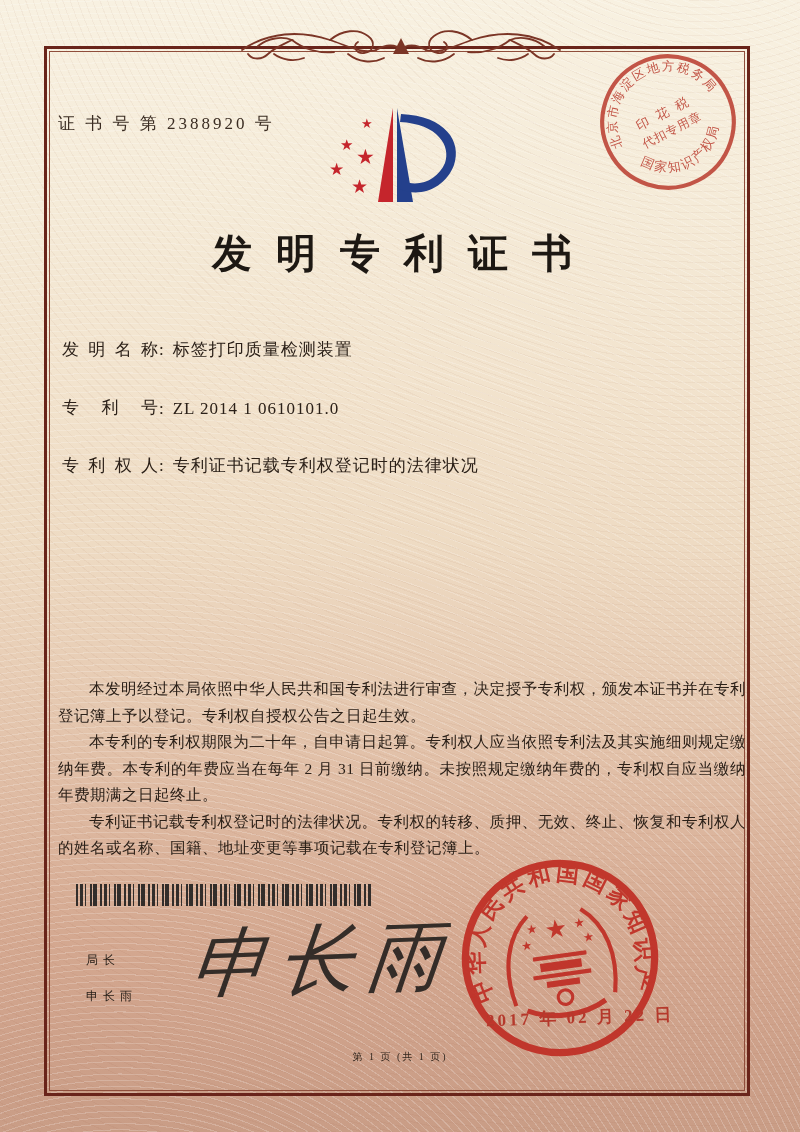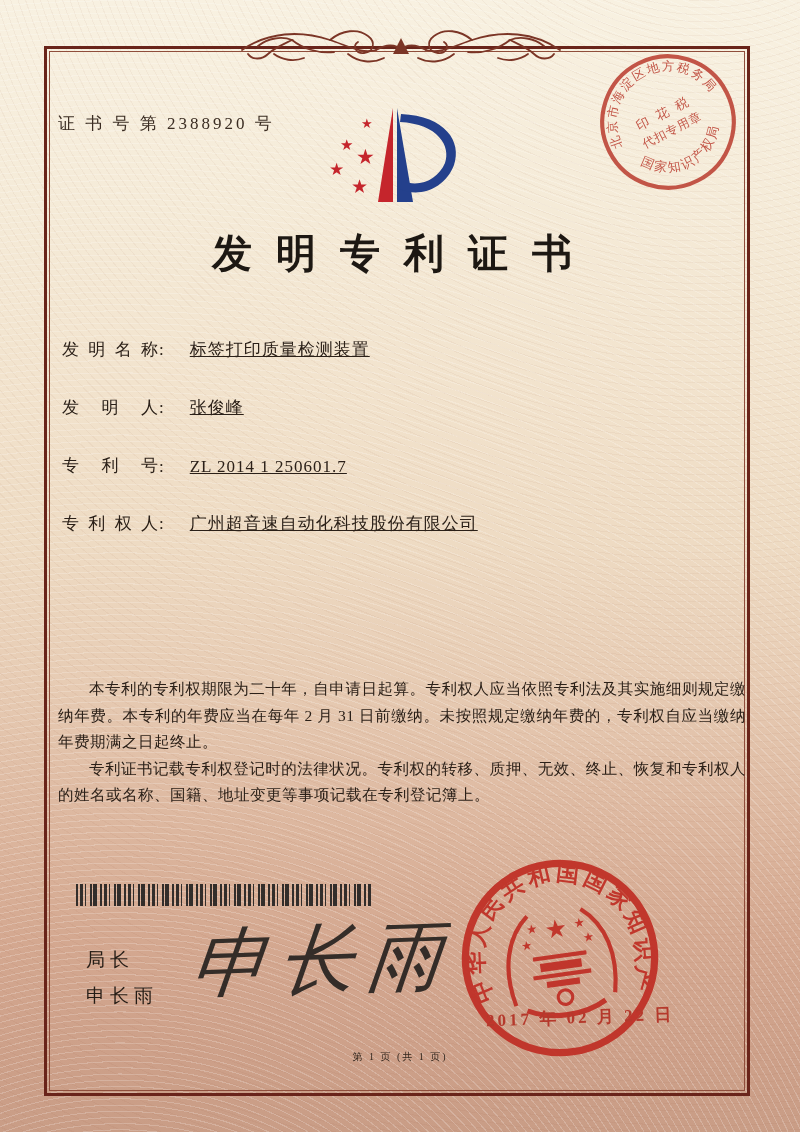--- a/index.html
+++ b/index.html
@@ -27,34 +27,34 @@
   .stamp{left:594px;top:48px;width:148px;height:148px;transform:rotate(-27deg);opacity:.93;}
 
   .title{left:0;right:16px;top:226px;text-align:center;font-size:40px;font-weight:700;
          letter-spacing:24px;text-indent:24px;color:#1d1813;}
 
   .fields{left:62px;top:338px;width:650px;font-size:17px;}
   .field-row{height:24px;white-space:nowrap;}
   .field-row + .field-row{margin-top:34px;}
   .field-label{display:inline-block;width:96px;text-align:justify;text-align-last:justify;vertical-align:bottom;}
   .field-colon{margin-left:1px;}
-  .field-value{margin-left:26px;letter-spacing:1px;text-decoration:underline;}
+  .field-value{margin-left:9px;letter-spacing:1px;}
 
   .paras{left:58px;top:676px;width:688px;font-size:15.5px;line-height:26.5px;text-align:justify;letter-spacing:.5px;}
   .paras p{margin:0;text-indent:2em;}
 
   .barcode{left:76px;top:884px;width:296px;height:22px;opacity:.88;
     background:repeating-linear-gradient(90deg,
       #1c1c1c 0 2px, rgba(0,0,0,0) 2px 4px,
       #1c1c1c 4px 7px, rgba(0,0,0,0) 7px 9px,
       #1c1c1c 9px 10px, rgba(0,0,0,0) 10px 14px,
       #1c1c1c 14px 16px, rgba(0,0,0,0) 16px 17px,
       #1c1c1c 17px 21px, rgba(0,0,0,0) 21px 24px);}
 
-  .signatory{left:86px;top:942px;font-size:19px;letter-spacing:5px;line-height:36px;color:#241c15;}
+  .signatory{left:86px;top:942px;font-size:12px;letter-spacing:5px;line-height:36px;color:#241c15;}
   .signature{left:192px;top:900px;width:260px;height:120px;transform:rotate(-2deg);}
 
   .seal{left:456px;top:854px;width:208px;height:208px;transform:rotate(-8deg);opacity:.95;}
   .seal-date{left:486px;top:1006px;font-size:17px;font-weight:600;letter-spacing:3px;
              color:#b5392c;transform:rotate(-2deg);}
 
   .footer{left:0;right:0;top:1050px;text-align:center;font-size:10px;letter-spacing:2px;color:#33271e;}
 
   svg text{font-family:"Liberation Serif","DejaVu Serif",serif;}
   svg .star{font-family:"DejaVu Sans",sans-serif;}
@@ -110,31 +110,29 @@
     <text x="80" y="94" font-size="13" fill="#bf4a3c" text-anchor="middle" letter-spacing="1">代扣专用章</text>
   </svg>
 
   <div class="abs title">发明专利证书</div>
 
   <div class="abs fields">
     <div class="field-row">
       <span class="field-label">发明名称</span><span class="field-colon">:</span><span class="field-value">标签打印质量检测装置</span>
     </div>
     <div class="field-row">
-      <span class="field-label">发明人</span><span class="field-colon">:</span><span class="field-value">张俊峰</span>
+      <span class="field-label">专利号</span><span class="field-colon">:</span><span class="field-value">ZL 2014 1 0610101.0</span>
     </div>
     <div class="field-row">
-      <span class="field-label">专利号</span><span class="field-colon">:</span><span class="field-value">ZL 2014 1 250601.7</span>
-    </div>
-    <div class="field-row">
-      <span class="field-label">专利权人</span><span class="field-colon">:</span><span class="field-value">广州超音速自动化科技股份有限公司</span>
+      <span class="field-label">专利权人</span><span class="field-colon">:</span><span class="field-value">专利证书记载专利权登记时的法律状况</span>
     </div>
   </div>
 
   <div class="abs paras">
+    <p>本发明经过本局依照中华人民共和国专利法进行审查，决定授予专利权，颁发本证书并在专利登记簿上予以登记。专利权自授权公告之日起生效。</p>
     <p>本专利的专利权期限为二十年，自申请日起算。专利权人应当依照专利法及其实施细则规定缴纳年费。本专利的年费应当在每年 2 月 31 日前缴纳。未按照规定缴纳年费的，专利权自应当缴纳年费期满之日起终止。</p>
     <p>专利证书记载专利权登记时的法律状况。专利权的转移、质押、无效、终止、恢复和专利权人的姓名或名称、国籍、地址变更等事项记载在专利登记簿上。</p>
   </div>
 
   <div class="abs barcode"></div>
 
   <div class="abs signatory">
     <div>局长</div>
     <div>申长雨</div>
   </div>

